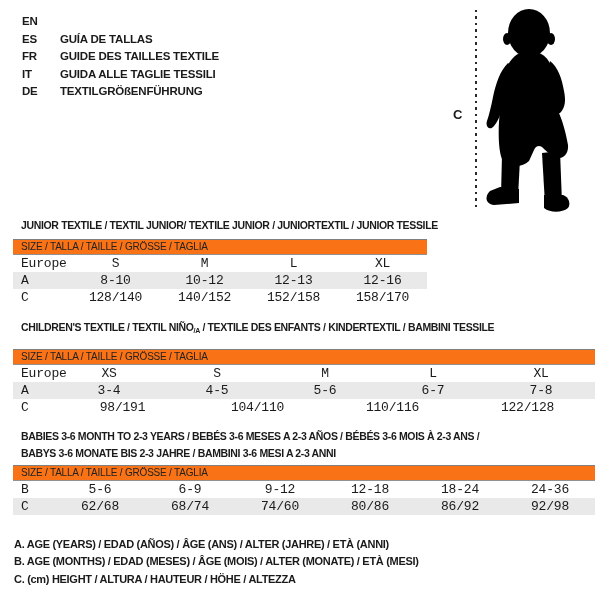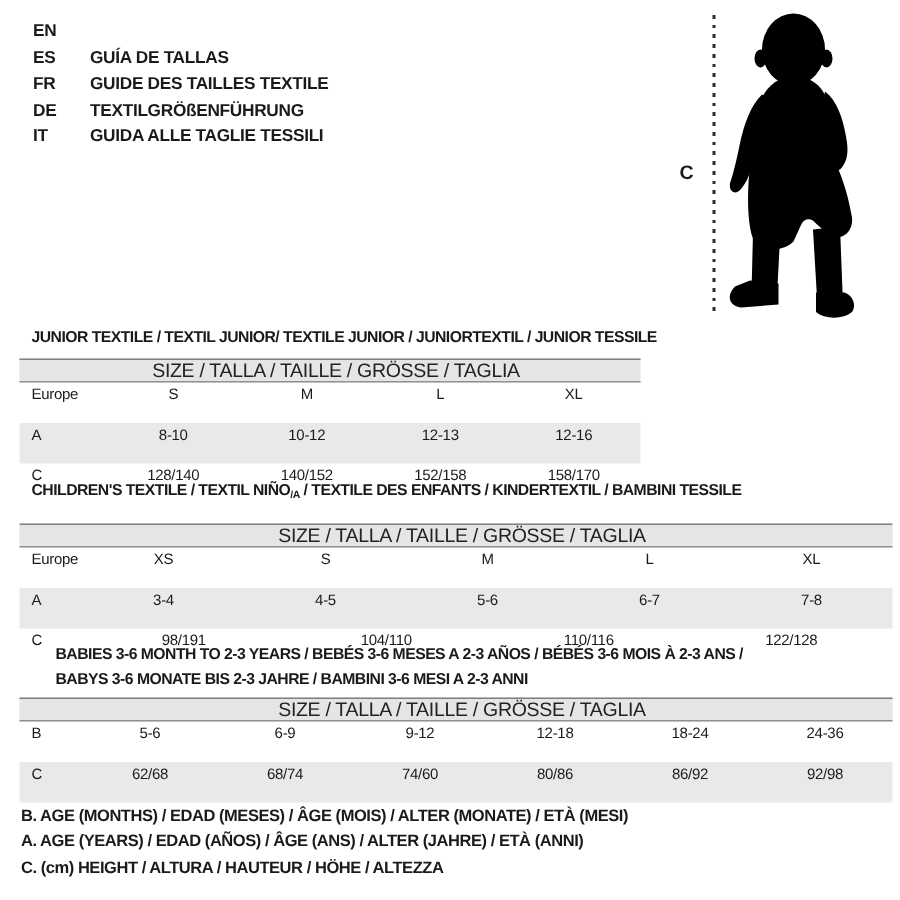--- a/index.html
+++ b/index.html
@@ -18,29 +18,29 @@
   .c-label{position:absolute;left:453px;top:107px;font-weight:bold;font-size:13px;}
   .baby-svg{position:absolute;left:484px;top:5px;}
   
   .size-section{position:absolute;left:13px;}
   .sec-junior{top:219px;width:414px;}
   .sec-children{top:321px;width:582px;}
   .sec-babies{top:428px;width:582px;}
   .sec-title{font-weight:bold;font-size:10.5px;letter-spacing:-0.35px;
     white-space:nowrap;padding-left:8px;}
   .title-line{line-height:13px;}
-  .sec-babies .title-line{line-height:17px;margin-left:16px;}
+  .sec-babies .title-line{line-height:17px;}
   .sub{font-size:7px;vertical-align:-2px;}
   .sec-junior .tbl-mount{margin-top:7px;}
   .sec-children .tbl-mount{margin-top:12px;}
   .sec-babies .tbl-mount{margin-top:3px;}
   
-  .tbl-head{background:#e5e5e5;border-top:1px solid #7f7f7f;border-bottom:1px solid #919191;
-    height:14px;line-height:14px;padding-left:8px;font-size:13px;letter-spacing:-0.2px;color:#222;text-align:center;}
-  .tbl-row{display:flex;height:27px;line-height:17px;font-size:10px;letter-spacing:-0.2px;}
+  .tbl-head{background:#f97316;border-top:1px solid #7f7f7f;border-bottom:1px solid #919191;
+    height:14px;line-height:14px;padding-left:8px;font-size:10px;letter-spacing:-0.2px;color:#222;}
+  .tbl-row{display:flex;height:17px;line-height:17px;font-size:13px;letter-spacing:-0.2px;font-family:Liberation Mono, monospace;}
   .tbl-row.shade{background:#e9e9e9;}
   .cell{display:block;}
   .cell.label{padding-left:8px;box-sizing:border-box;}
   .sec-junior .cell.label{width:58px;flex:0 0 58px;}
   .sec-children .cell.label,.sec-babies .cell.label{width:42px;flex:0 0 42px;}
   .cell.val{flex:1;text-align:center;}
   
   .legend{position:absolute;left:14px;top:536px;font-weight:bold;font-size:11px;
     line-height:17.4px;letter-spacing:-0.3px;white-space:nowrap;}
 </style>
@@ -53,26 +53,26 @@
   </div>
   <div class="lang-row">
     <span class="lang-code">ES</span>
     <span class="lang-title">GUÍA DE TALLAS</span>
   </div>
   <div class="lang-row">
     <span class="lang-code">FR</span>
     <span class="lang-title">GUIDE DES TAILLES TEXTILE</span>
   </div>
   <div class="lang-row">
+    <span class="lang-code">IT</span>
+    <span class="lang-title">GUIDA ALLE TAGLIE TESSILI</span>
+  </div>
+  <div class="lang-row">
     <span class="lang-code">DE</span>
     <span class="lang-title">TEXTILGRÖßENFÜHRUNG</span>
-  </div>
-  <div class="lang-row">
-    <span class="lang-code">IT</span>
-    <span class="lang-title">GUIDA ALLE TAGLIE TESSILI</span>
   </div>
 </div>
 
 <div class="dotted-line"></div>
 <span class="c-label">C</span>
 <svg class="baby-svg" width="114" height="212" viewBox="0 0 114 212" fill="#000000" xmlns="http://www.w3.org/2000/svg">
   <ellipse cx="45" cy="28" rx="21" ry="24"></ellipse>
   <ellipse cx="23" cy="34" rx="4" ry="6"></ellipse>
   <ellipse cx="67" cy="34" rx="4" ry="6"></ellipse>
   <path d="M45,46 C32,46 24,56 20,70 C16,84 15,98 15,110 L75,110 C75,96 73,80 69,66 C65,52 57,46 45,46 Z"></path>
@@ -169,16 +169,16 @@
         <span class="cell val">68/74</span>
         <span class="cell val">74/60</span>
         <span class="cell val">80/86</span>
         <span class="cell val">86/92</span>
         <span class="cell val">92/98</span>
       </div>
     </div>
 </section>
 
 <div class="legend">
+  <div>A. AGE (YEARS) / EDAD (AÑOS) / ÂGE (ANS) / ALTER (JAHRE) / ETÀ (ANNI)</div>
   <div>B. AGE (MONTHS) / EDAD (MESES) / ÂGE (MOIS) / ALTER (MONATE) / ETÀ (MESI)</div>
-  <div>A. AGE (YEARS) / EDAD (AÑOS) / ÂGE (ANS) / ALTER (JAHRE) / ETÀ (ANNI)</div>
   <div>C. (cm) HEIGHT / ALTURA / HAUTEUR / HÖHE / ALTEZZA</div>
 </div>
 
 </body></html>

